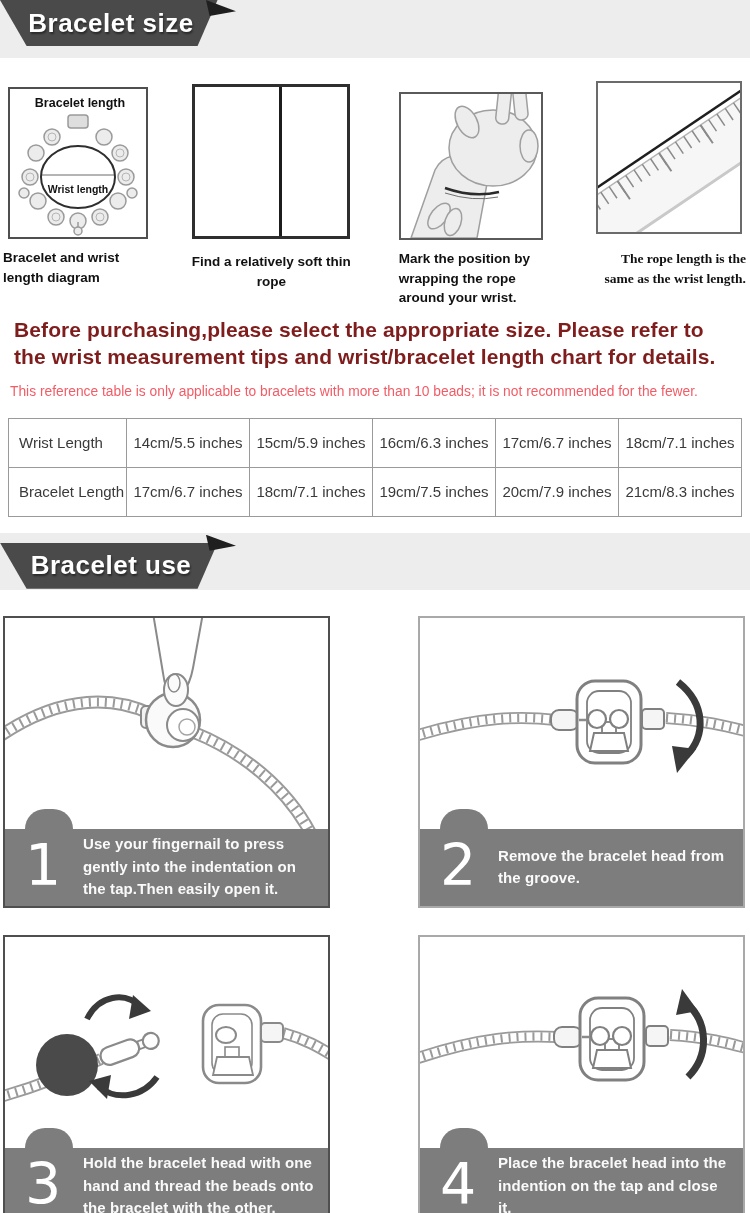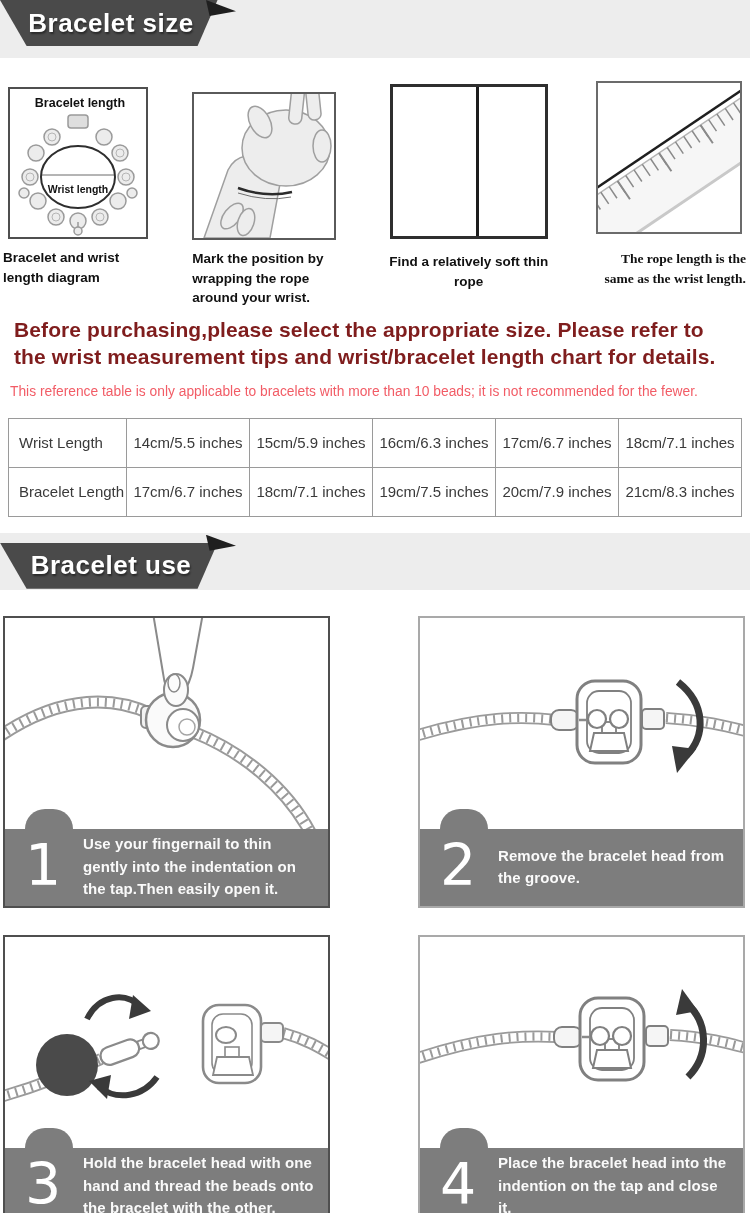--- a/index.html
+++ b/index.html
@@ -147,46 +147,46 @@
         <ellipse cx="68" cy="88" rx="37" ry="31" fill="rgba(255,255,255,0.82)" stroke="#2e2e2e" stroke-width="2"></ellipse>
         <line x1="32" y1="86" x2="104" y2="86" stroke="#6a6a6a" stroke-width="1"></line>
         <text x="70" y="18" text-anchor="middle" font-size="12.5" font-weight="bold" fill="#111">Bracelet length</text>
         <text x="68" y="104" text-anchor="middle" font-size="10.5" font-weight="bold" fill="#111">Wrist length</text>
       </svg>
     </div>
     <div class="mcap mcap-a">Bracelet and wrist length diagram</div>
   </div>
 
   <div class="mcol">
+    <div class="mbox mbox-b">
+      <div class="rope-line"></div>
+    </div>
+    <div class="mcap mcap-b">Find a relatively soft thin rope</div>
+  </div>
+
+  <div class="mcol">
     <div class="mbox mbox-c">
       <svg width="140" height="144" viewBox="0 0 140 144">
         <path d="M10,144 L34,76 Q40,64 52,62 L90,68 L76,144 Z" fill="#ededed" stroke="#9f9f9f" stroke-width="1.5"></path>
         <ellipse cx="92" cy="54" rx="44" ry="38" fill="#ededed" stroke="#9f9f9f" stroke-width="1.5"></ellipse>
         <g fill="#ededed" stroke="#9f9f9f" stroke-width="1.5">
           <rect x="96" y="-6" width="13" height="36" rx="6" transform="rotate(6 102 12)"></rect>
           <rect x="113" y="-6" width="13" height="32" rx="6" transform="rotate(-6 119 10)"></rect>
           <ellipse cx="66" cy="28" rx="10" ry="17" transform="rotate(-28 66 28)"></ellipse>
           <ellipse cx="128" cy="52" rx="9" ry="16"></ellipse>
         </g>
         <path d="M44,94 Q72,104 98,98" fill="none" stroke="#2b2b2b" stroke-width="2.5"></path>
         <path d="M44,99 Q72,108 97,103" fill="none" stroke="#6e6e6e" stroke-width="1"></path>
         <g fill="#ededed" stroke="#9f9f9f" stroke-width="1.5">
           <ellipse cx="38" cy="122" rx="8" ry="15" transform="rotate(38 38 122)"></ellipse>
           <ellipse cx="52" cy="128" rx="8" ry="14" transform="rotate(18 52 128)"></ellipse>
         </g>
       </svg>
     </div>
     <div class="mcap mcap-c">Mark the position by wrapping the rope around your wrist.</div>
-  </div>
-
-  <div class="mcol">
-    <div class="mbox mbox-b">
-      <div class="rope-line"></div>
-    </div>
-    <div class="mcap mcap-b">Find a relatively soft thin rope</div>
   </div>
 
   <div class="mcol">
     <div class="mbox mbox-d">
       <svg width="142" height="150" viewBox="0 0 142 150">
         <g transform="translate(-16,122) rotate(-34)">
           <line x1="-10" y1="-6" x2="240" y2="-6" stroke="#1f1f1f" stroke-width="2.5"></line>
           <rect x="-10" y="0" width="250" height="54" fill="#f6f6f6" stroke="#b5b5b5" stroke-width="1.5"></rect>
           <line x1="-8" y1="7" x2="238" y2="7" stroke="#8a8a8a" stroke-width="14" stroke-dasharray="1.5 8.5"></line>
           <line x1="-8" y1="11" x2="238" y2="11" stroke="#8a8a8a" stroke-width="22" stroke-dasharray="2 48"></line>
@@ -248,21 +248,21 @@
         <circle cx="182" cy="109" r="8" fill="none" stroke="#a5a5a5" stroke-width="1.5"></circle>
         <path d="M148,-5 L158,55 Q160,72 167,77" class="stroke" stroke-width="2"></path>
         <path d="M198,-5 L188,50 Q185,66 178,74" class="stroke" stroke-width="2"></path>
         <ellipse cx="171" cy="72" rx="12" ry="16" fill="#fbfbfb" stroke="#8a8a8a" stroke-width="2"></ellipse>
         <ellipse cx="169" cy="65" rx="6" ry="9" fill="none" stroke="#8a8a8a" stroke-width="1.5"></ellipse>
       </svg>
     </div>
     <div class="bar">
       <div class="bump"></div>
       <div class="step-num">1</div>
-      <div class="step-text">Use your fingernail to thin gently into the indentation on the tap.Then easily open it.</div>
+      <div class="step-text">Use your fingernail to press gently into the indentation on the tap.Then easily open it.</div>
     </div>
   </div>
 
   <div class="card card-light">
     <div class="art">
       <svg width="323" height="211" viewBox="0 0 323 211">
         <g fill="none">
           <path d="M-5,118 C60,98 102,98 136,102" stroke="#9a9a9a" stroke-width="12"></path>
           <path d="M-5,118 C60,98 102,98 136,102" stroke="#ffffff" stroke-width="8.5"></path>
           <path d="M-5,118 C60,98 102,98 136,102" stroke="#9a9a9a" stroke-width="8.5" stroke-dasharray="2 6"></path>

